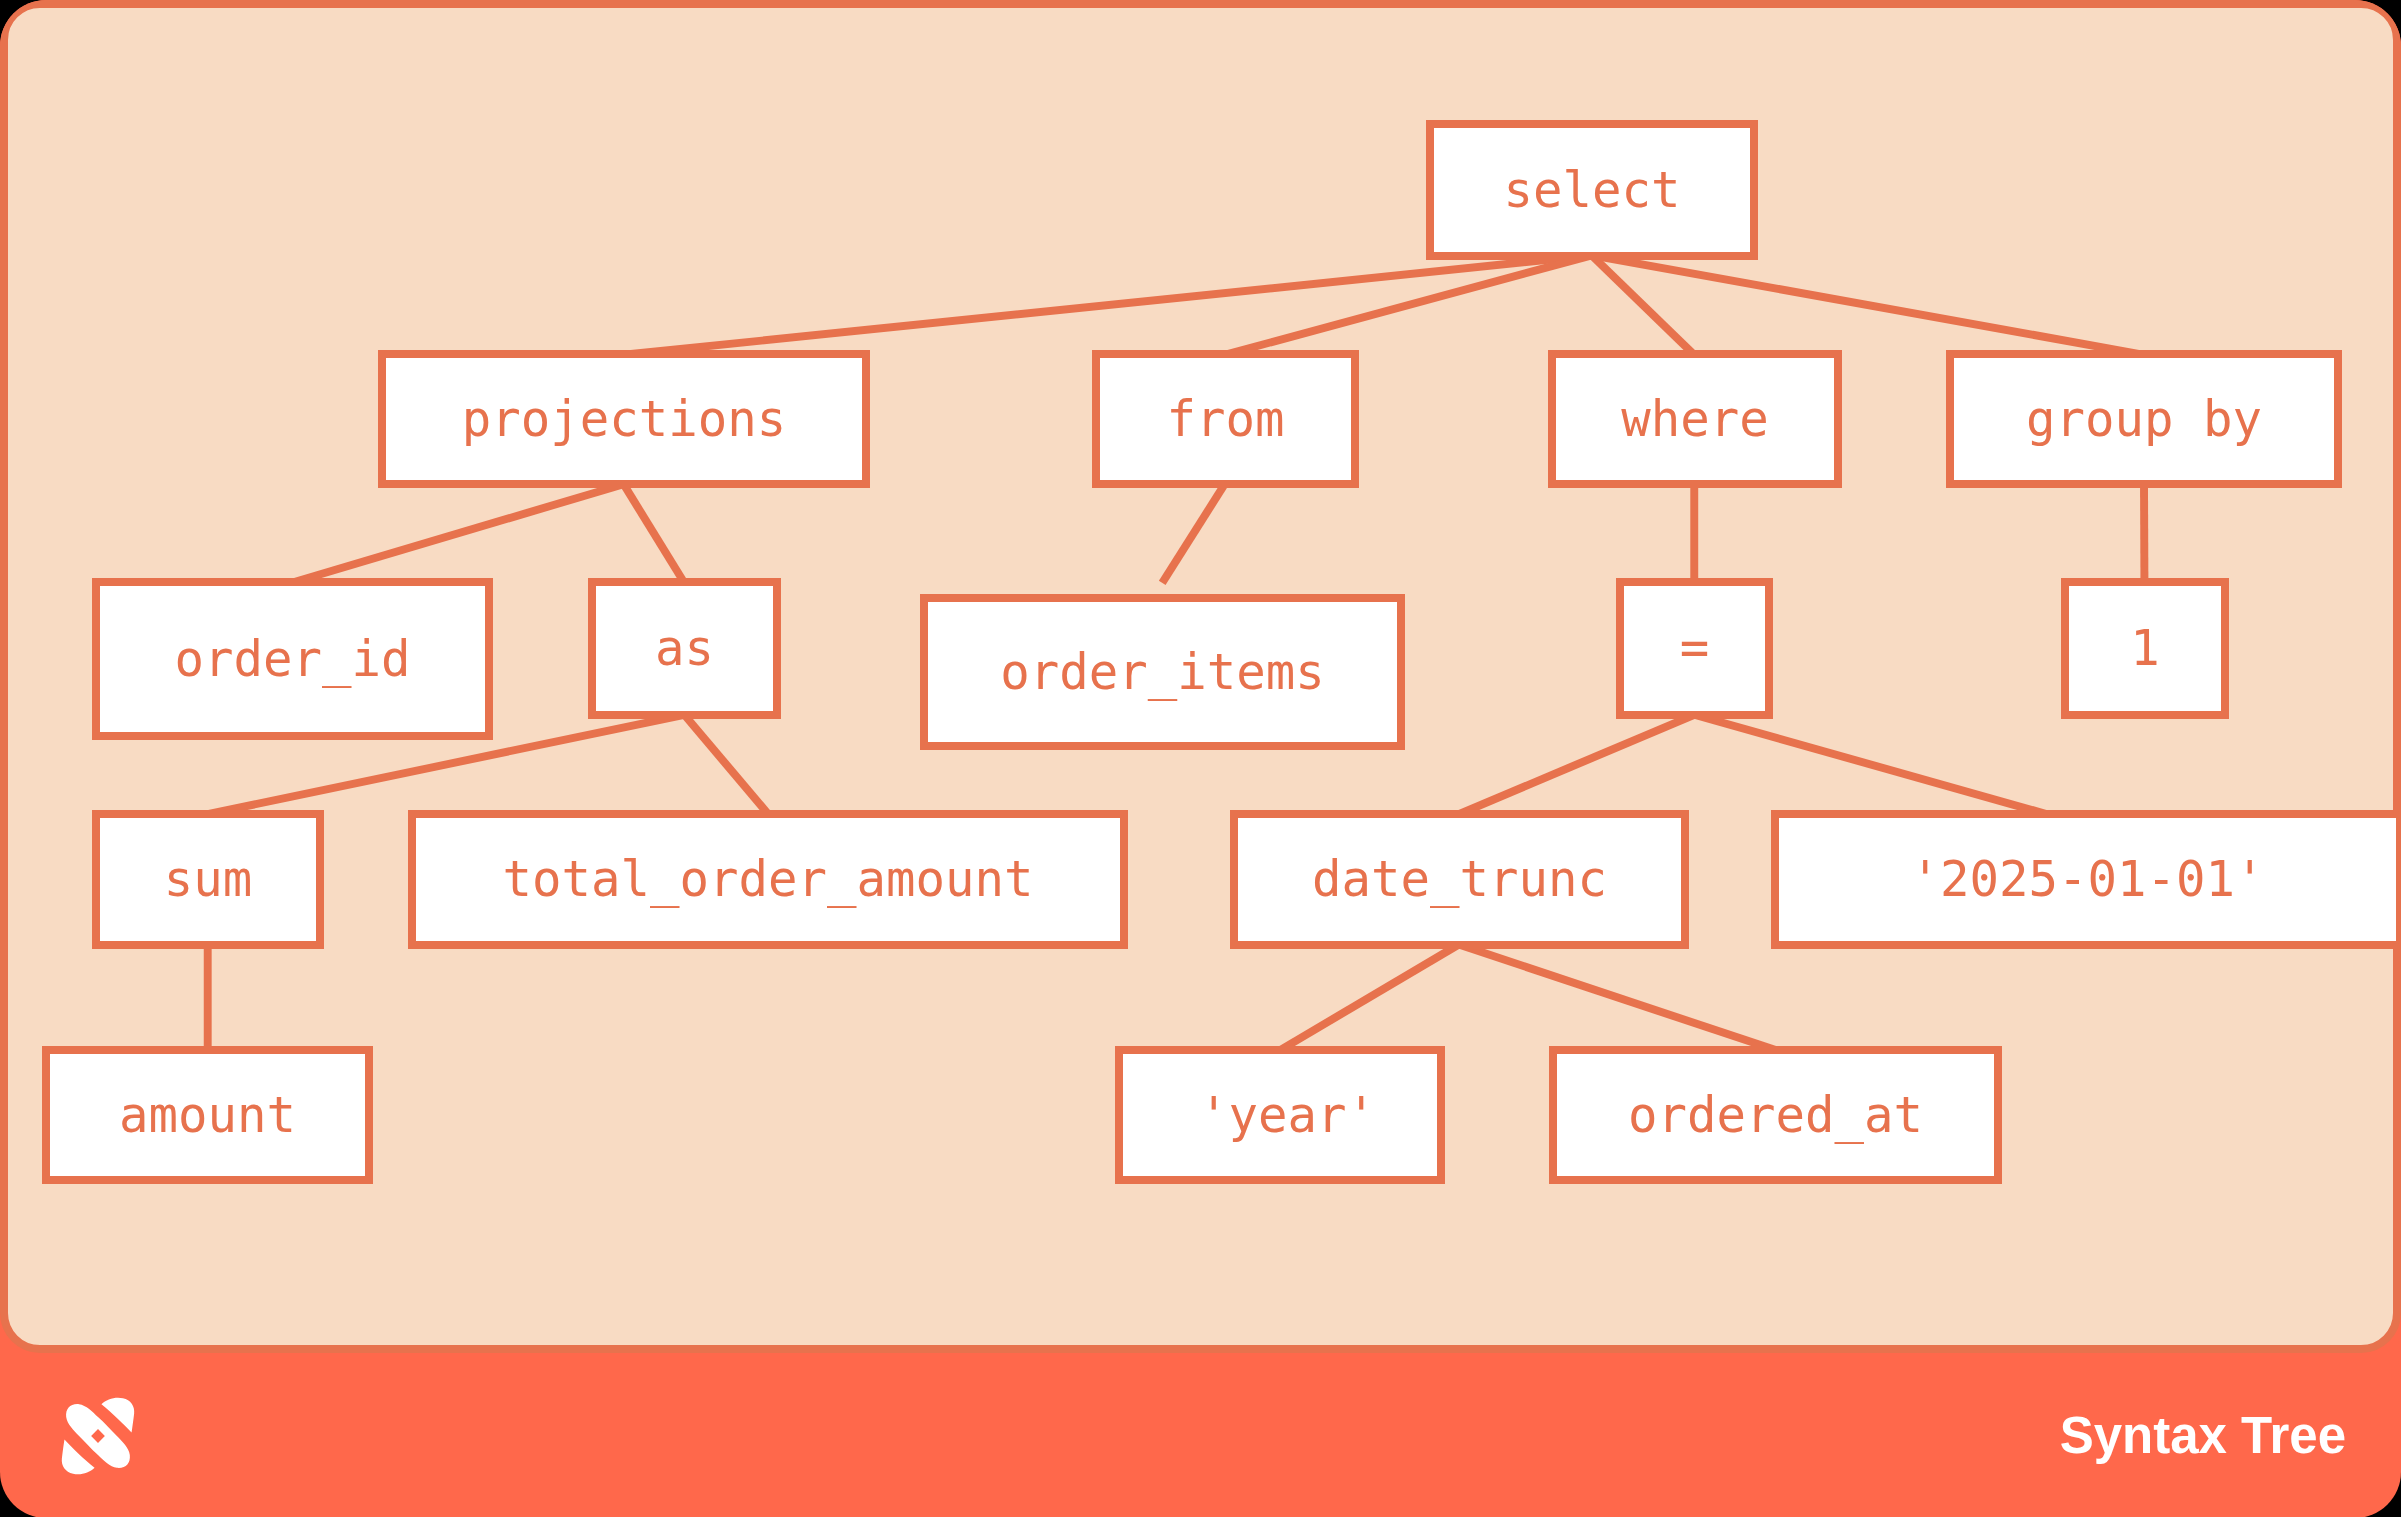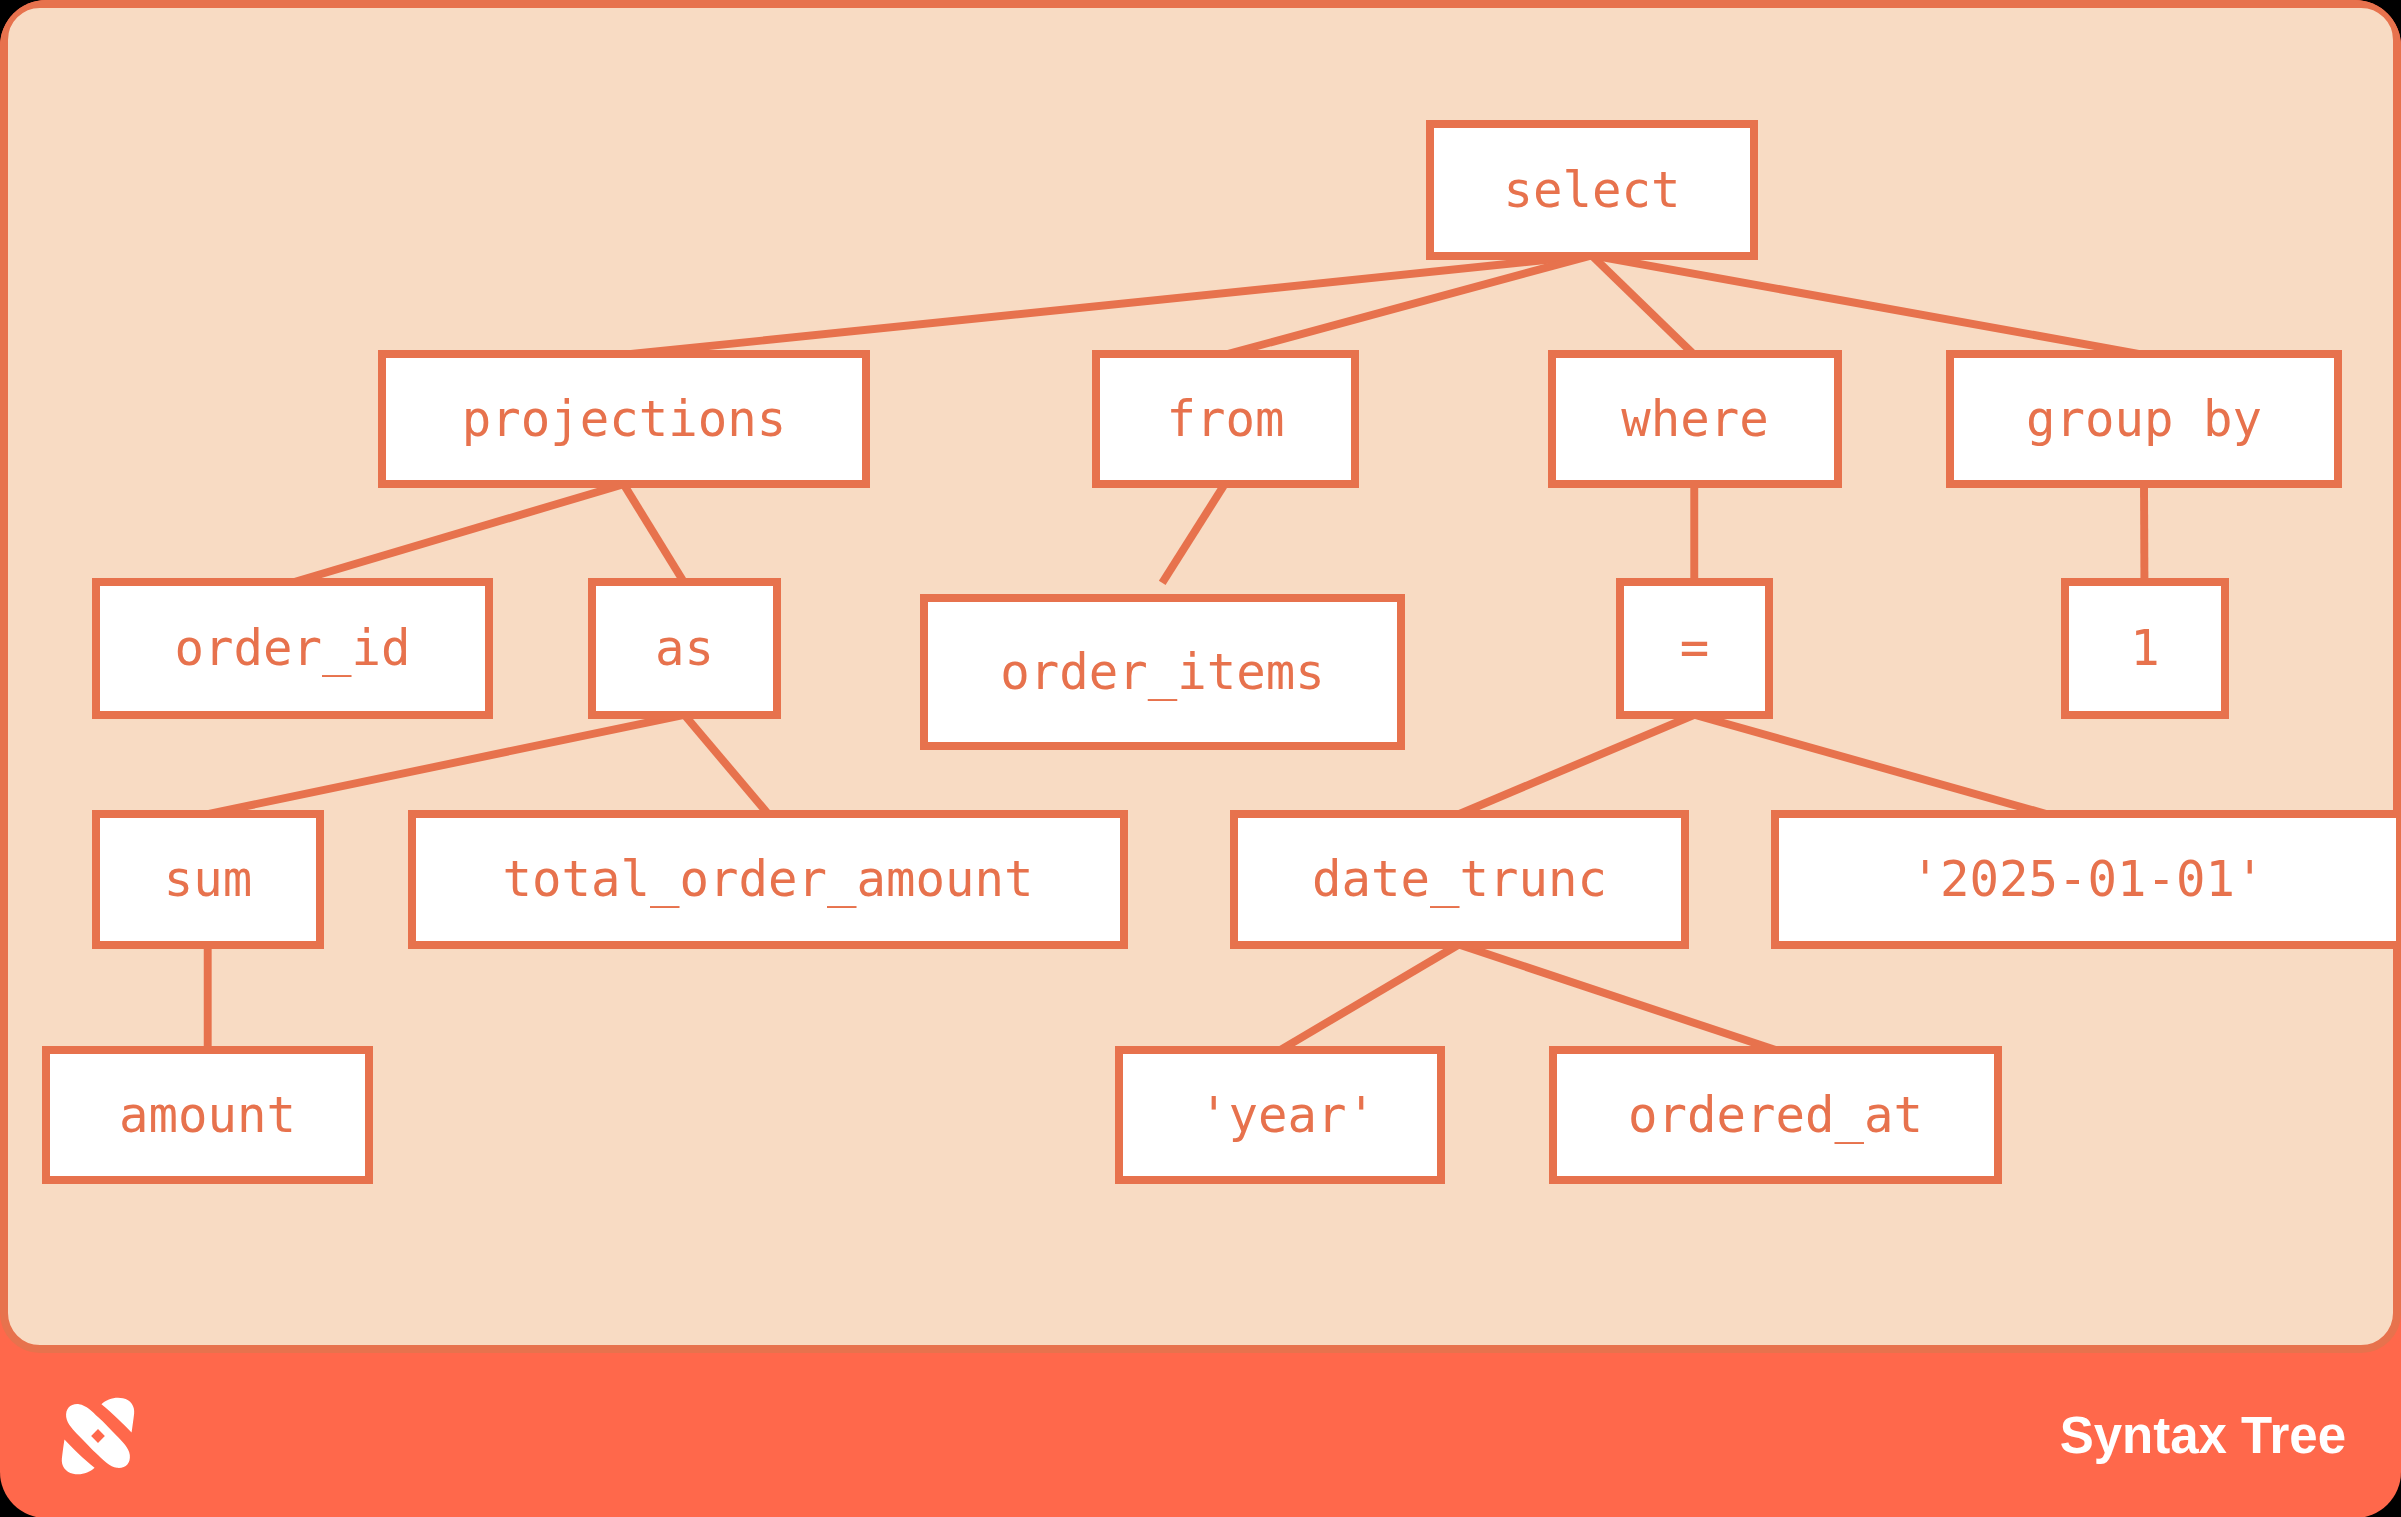--- a/index.html
+++ b/index.html
@@ -117,21 +117,21 @@
       </div>
       <div class="node" style="left: 1092px; top: 328px; width: 267px; height: 138px;">
         <span>from</span>
       </div>
       <div class="node" style="left: 1548px; top: 328px; width: 294px; height: 138px;">
         <span>where</span>
       </div>
       <div class="node" style="left: 1946px; top: 328px; width: 396px; height: 138px;">
         <span>group by</span>
       </div>
-      <div class="node" style="left: 92px; top: 556px; width: 401px; height: 141px;">
+      <div class="node" style="left: 92px; top: 556px; width: 401px; height: 162px;">
         <span>order_id</span>
       </div>
       <div class="node" style="left: 588px; top: 556px; width: 193px; height: 141px;">
         <span>as</span>
       </div>
       <div class="node" style="left: 920px; top: 572px; width: 485px; height: 156px;">
         <span>order_items</span>
       </div>
       <div class="node" style="left: 1616px; top: 556px; width: 157px; height: 141px;">
         <span>=</span>

